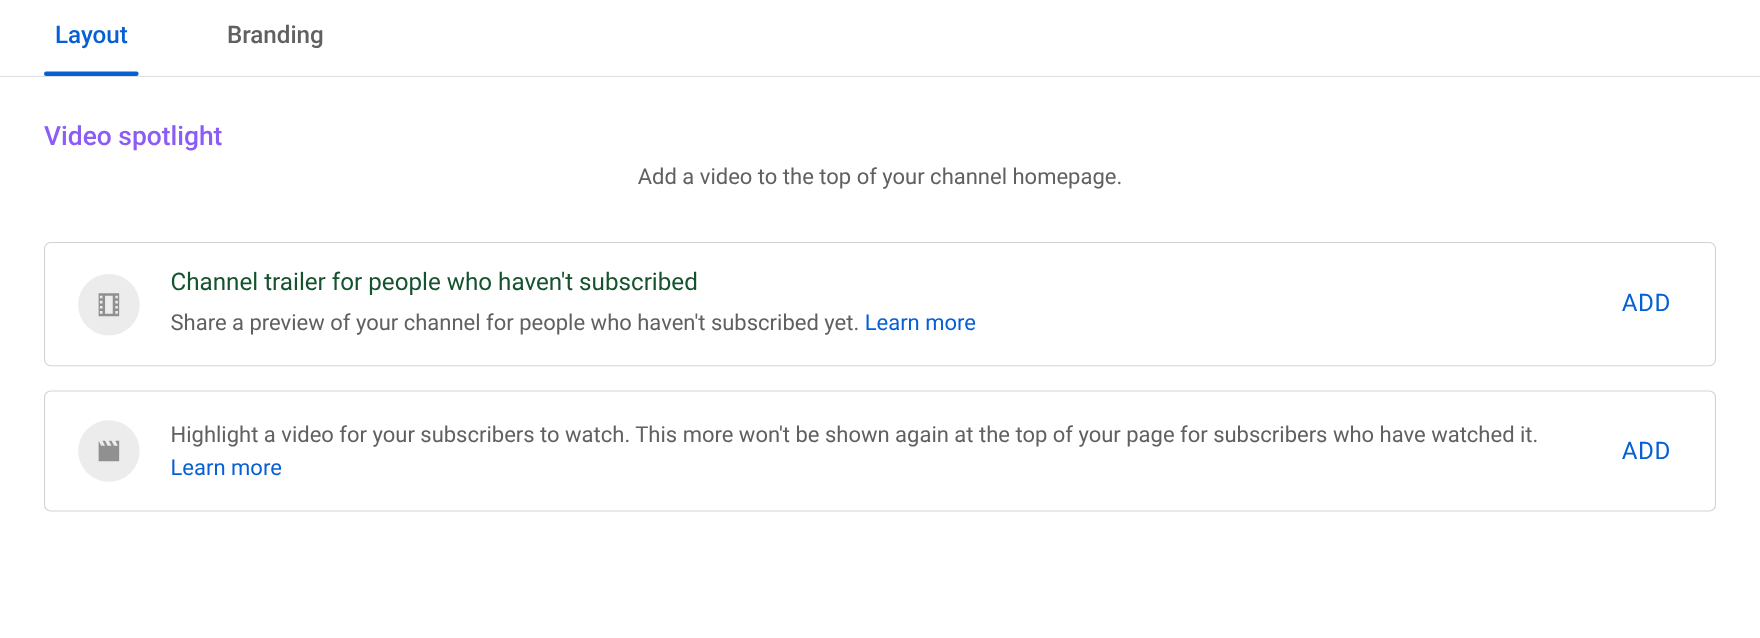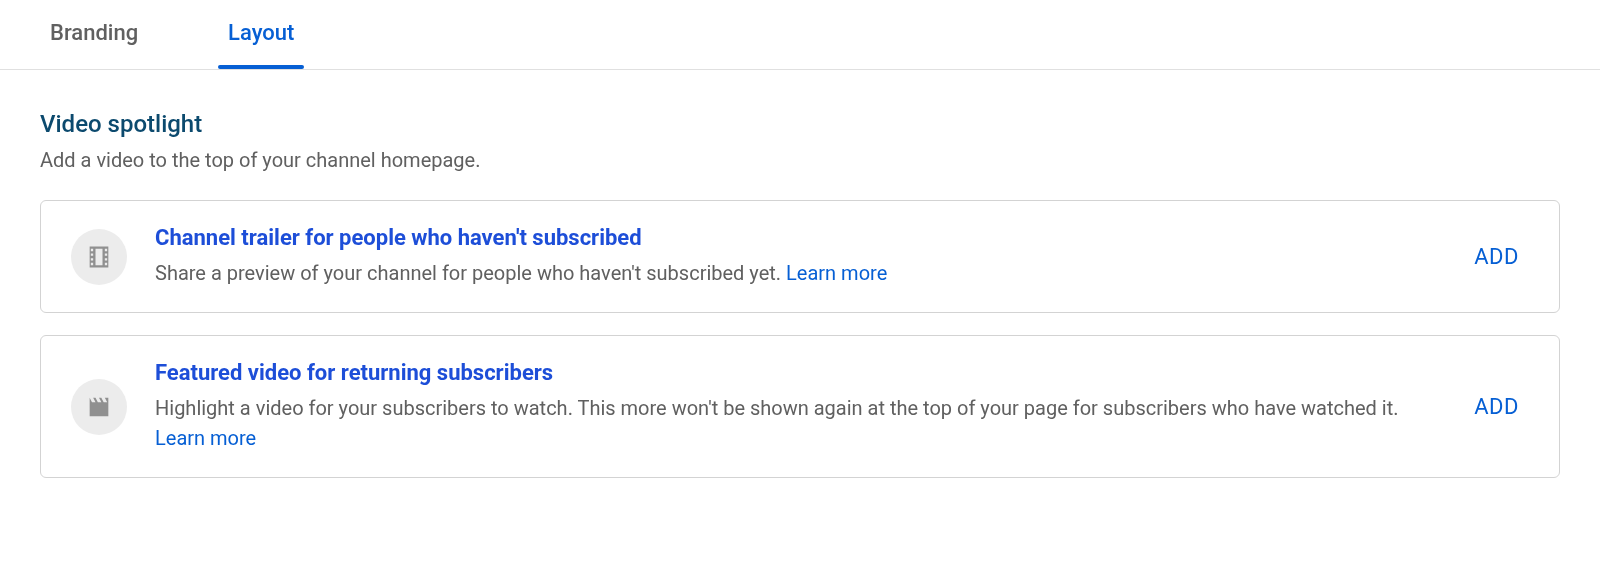--- a/index.html
+++ b/index.html
@@ -38,27 +38,28 @@
       height: 4px;
       background: #065fd4;
       border-radius: 2px;
     }
     .content {
       padding: 40px 40px 0 40px;
     }
     .section-title {
       font-size: 24px;
       font-weight: 500;
-      color: #0c4a6e;
+      color: #8b5cf6;
       margin-bottom: 10px;
     }
     .section-subtitle {
       font-size: 20px;
       color: #606060;
-      margin-bottom: 28px;
+      margin-bottom: 48px;
+      text-align: center;
     }
     .card {
       border: 1px solid #d3d3d3;
       border-radius: 6px;
       padding: 24px 30px;
       display: flex;
       align-items: center;
       gap: 28px;
       margin-bottom: 22px;
     }
@@ -75,22 +76,22 @@
     .icon-circle svg {
       width: 28px;
       height: 28px;
       fill: #909090;
     }
     .card-text {
       flex: 1;
     }
     .card-title {
       font-size: 22px;
-      font-weight: 700;
-      color: #1d4ed8;
+      font-weight: 400;
+      color: #14532d;
       margin-bottom: 8px;
     }
     .card-desc {
       font-size: 20px;
       color: #606060;
       line-height: 1.5;
     }
     .learn-more {
       color: #065fd4;
       cursor: pointer;
@@ -102,22 +103,22 @@
       letter-spacing: 0.5px;
       cursor: pointer;
       padding: 0 10px;
       white-space: nowrap;
     }
   </style>
 </head>
 <body>
 
 <div class="tabs">
+  <div class="tab active">Layout</div>
   <div class="tab">Branding</div>
-  <div class="tab active">Layout</div>
 </div>
 
 <div class="content">
   <div class="section-title">Video spotlight</div>
   <div class="section-subtitle">Add a video to the top of your channel homepage.</div>
 
   <div class="card">
     <div class="icon-circle">
       <svg viewBox="0 0 24 24">
           <path d="M4 3h16v18H4V3zm3 2H5v2h2V5zm0 4H5v2h2V9zm0 4H5v2h2v-2zm0 4H5v2h2v-2zm12-12h-2v2h2V5zm0 4h-2v2h2V9zm0 4h-2v2h2v-2zm0 4h-2v2h2v-2zM9 5v14h6V5H9z"></path>
@@ -132,20 +133,19 @@
     <div class="add-button">ADD</div>
   </div>
 
   <div class="card">
     <div class="icon-circle">
       <svg viewBox="0 0 24 24">
           <path d="M4 4l2 4h3L7 4h2l2 4h3l-2-4h2l2 4h3l-2-4h3v16H4V4zm5 9l1.2 2.4L12.6 16l-2.4.6L9 19l-.6-2.4L6 16l2.4-.6L9 13zm6-1l.8 1.6 1.6.4-1.6.4L15 16l-.4-1.6-1.6-.4 1.6-.4L15 12z"></path>
         </svg>
     </div>
     <div class="card-text">
-      <div class="card-title">Featured video for returning subscribers</div>
       <div class="card-desc">
         <span>Highlight a video for your subscribers to watch. This more won't be shown again at the top of your page for subscribers who have watched it.  </span><span class="learn-more">Learn more</span>
       </div>
     </div>
     <div class="add-button">ADD</div>
   </div>
 </div>
 
 </body></html>

